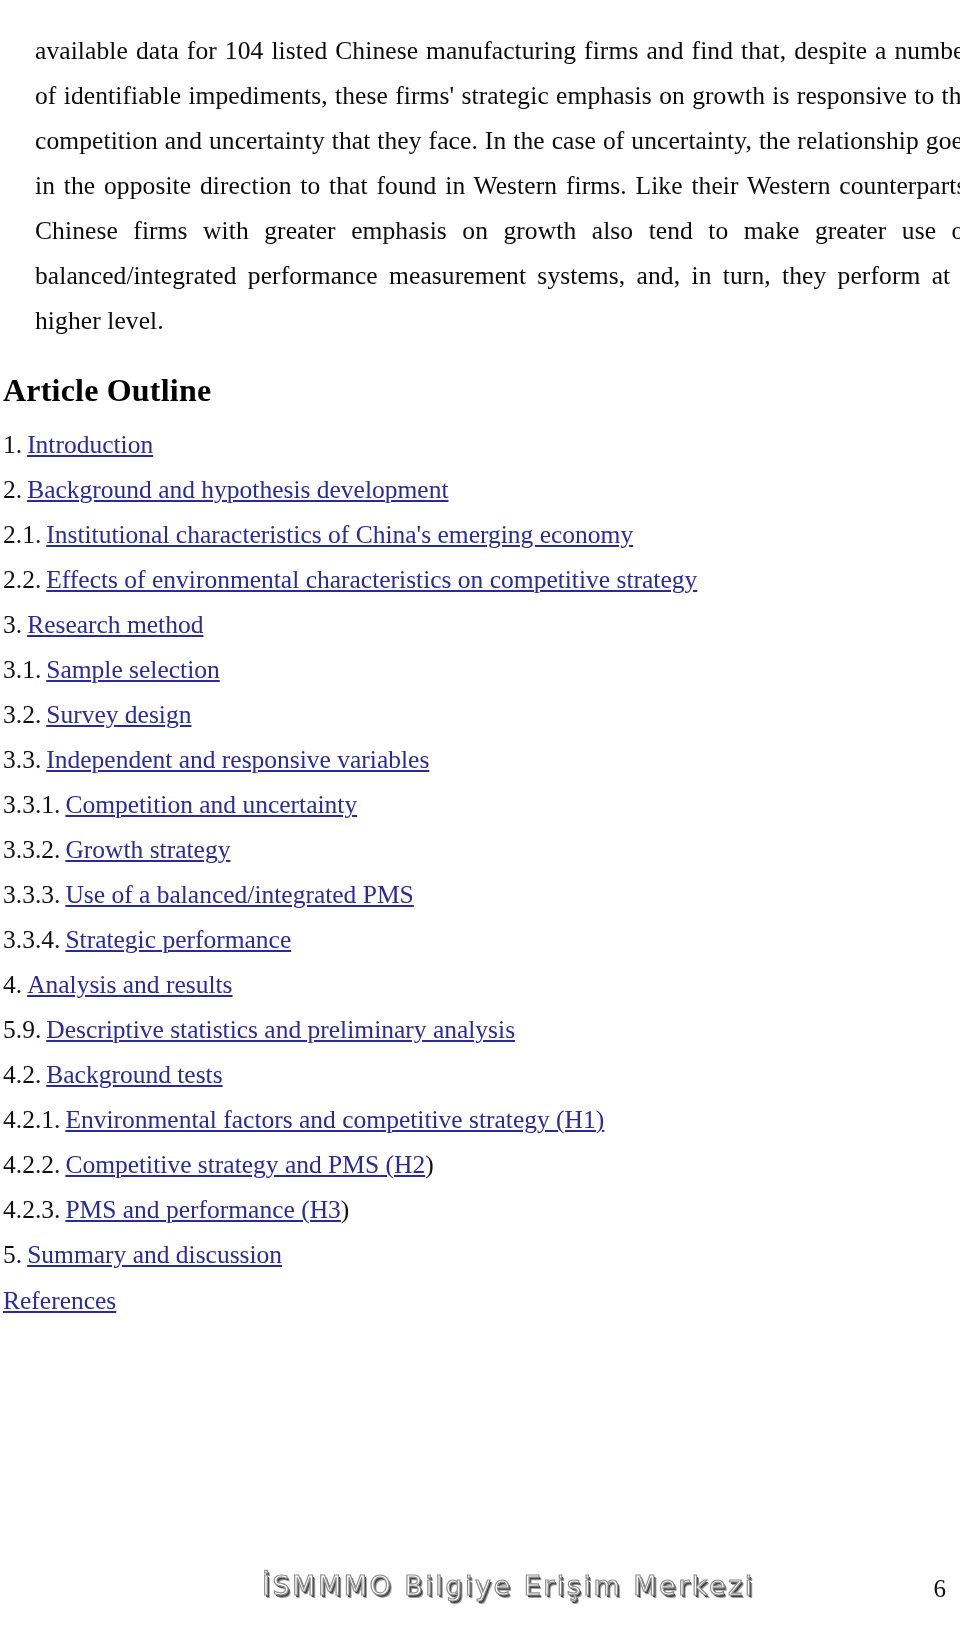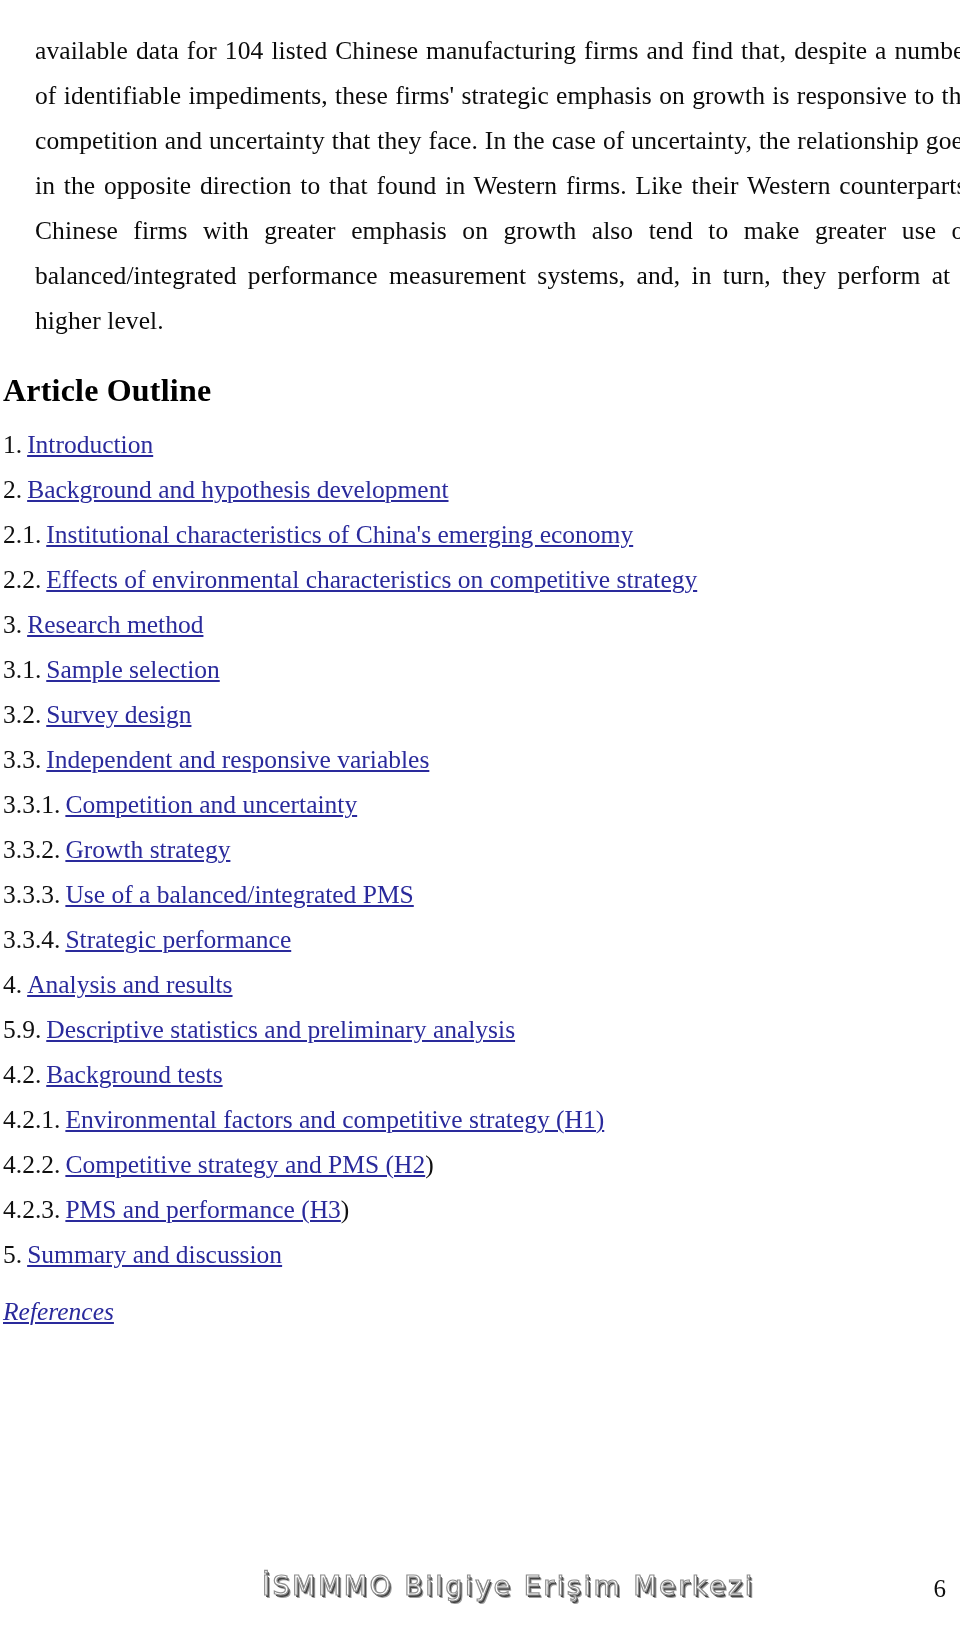--- a/index.html
+++ b/index.html
@@ -74,22 +74,21 @@
     text-decoration-thickness: 1.5px;
     text-underline-offset: 2px;
     cursor: pointer;
   }
   .outline-tail {
     color: #101010;
   }
 
   
   .outline-item.references {
-    margin-top: 12px;
-    font-style: italic;
+    margin-top: 1px;
   }
 
   
   .watermark {
     position: absolute;
     left: 262px;
     top: 1570px;
     font-family: "DejaVu Sans", "Liberation Sans", sans-serif;
     font-size: 27px;
     font-weight: normal;

